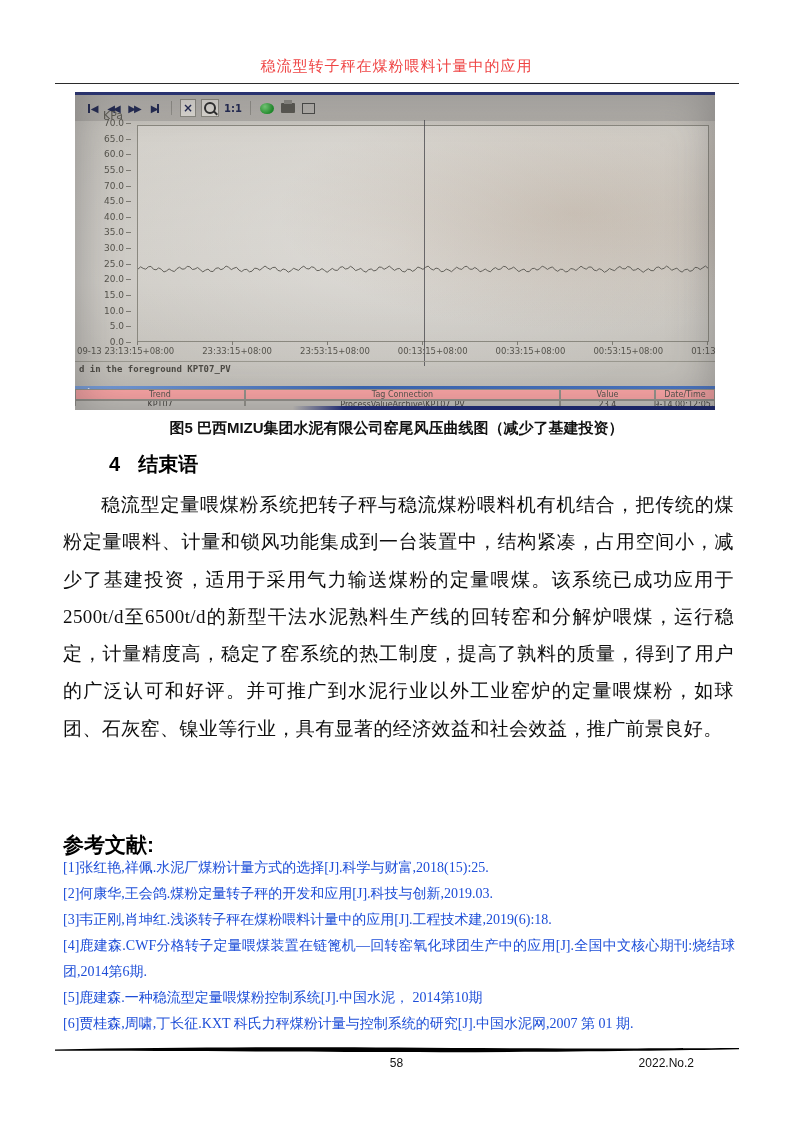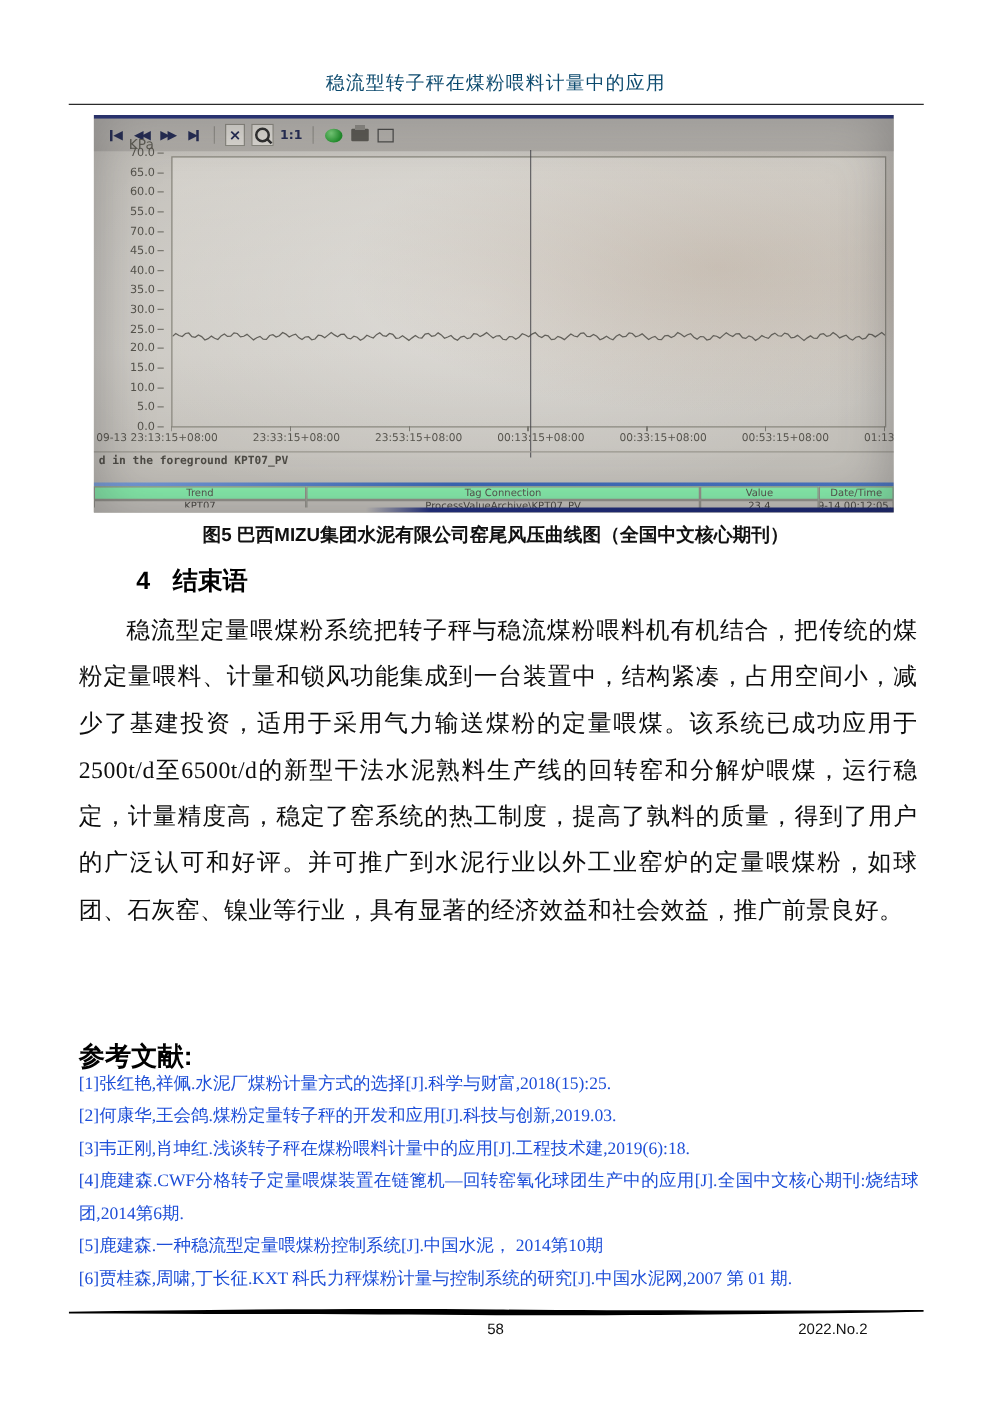--- a/index.html
+++ b/index.html
@@ -3,21 +3,21 @@
 <meta charset="utf-8">
 <style>
   html,body{margin:0;padding:0;}
   body{
     width:793px;height:1122px;position:relative;background:#ffffff;
     font-family:"Liberation Serif","DejaVu Serif",serif;color:#111;
     overflow:hidden;
   }
   
   .header-title{position:absolute;top:57px;left:0;right:0;text-align:center;
-    font-size:15px;letter-spacing:1px;color:#0c4a6e;}
+    font-size:15px;letter-spacing:1px;color:#ef4444;}
   .header-rule{position:absolute;top:83px;left:55px;width:684px;height:0;
     border-top:1.6px solid #2b2b2b;}
 
   
   .photo{position:absolute;left:75px;top:92px;width:640px;height:318px;overflow:hidden;
     background:
       radial-gradient(ellipse at 78% 38%, rgba(148,118,92,0.30), rgba(148,118,92,0) 42%),
       radial-gradient(ellipse at 48% 48%, rgba(255,255,255,0.30), rgba(255,255,255,0) 75%),
       linear-gradient(#c3c0ba,#cbc8c2 60%,#bdbab4);
   }
@@ -67,21 +67,21 @@
   .pane-titlebar{position:absolute;left:0;top:284px;width:100%;height:13px;
     background:linear-gradient(90deg,#7aa0dc,#3a66b4 45%,#4a76c4);
     display:flex;align-items:center;margin-top:10px;}
   .pane-title{color:#e9edfb;font-family:"DejaVu Sans",sans-serif;font-size:8px;
     font-weight:bold;padding-left:3px;}
   .tag-table{position:absolute;left:0;top:297px;width:640px;height:21px;
     display:grid;grid-template-columns:170px 315px 95px 60px;grid-template-rows:10.5px 10.5px;
     background:#c7c4be;font-family:"DejaVu Sans",sans-serif;font-size:8px;color:#45433e;}
   .tag-table .cell{border:0.5px solid #94928b;display:flex;align-items:center;
     justify-content:center;overflow:hidden;white-space:nowrap;}
-  .tag-table .hcell{background:#86efac;color:#56544e;}
+  .tag-table .hcell{background:#fca5a5;color:#56544e;}
   .photo-bottomedge{position:absolute;bottom:0;left:0;width:100%;height:4px;
     background:linear-gradient(90deg,#c7c4be 0%,#c7c4be 34%,#1d2b80 42%,#16226e 100%);}
 
   
   .caption{position:absolute;top:419px;left:0;right:0;text-align:center;
     font-family:"Liberation Sans","DejaVu Sans",sans-serif;font-weight:bold;
     font-size:15px;color:#111;}
   .section-heading{position:absolute;top:451px;left:63px;
     font-family:"Liberation Sans","DejaVu Sans",sans-serif;font-weight:bold;
     font-size:20px;color:#000;margin-left:46px;}
@@ -205,21 +205,21 @@
     <div class="cell">KPT07</div>
     <div class="cell">ProcessValueArchive\KPT07_PV</div>
     <div class="cell">23.4</div>
     <div class="cell">3-09-14 00:12:05,141</div>
   </div>
 
   <div class="photo-bottomedge"></div>
   <div class="photo-vignette"></div>
 </div>
 
-<div class="caption">图5  巴西MIZU集团水泥有限公司窑尾风压曲线图（全国中文核心期刊）</div>
+<div class="caption">图5  巴西MIZU集团水泥有限公司窑尾风压曲线图（减少了基建投资）</div>
 
 <div class="section-heading">
   <span class="num">4</span><span>结束语</span>
 </div>
 <div class="body-paragraph">稳流型定量喂煤粉系统把转子秤与稳流煤粉喂料机有机结合，把传统的煤粉定量喂料、计量和锁风功能集成到一台装置中，结构紧凑，占用空间小，减少了基建投资，适用于采用气力输送煤粉的定量喂煤。该系统已成功应用于2500t/d至6500t/d的新型干法水泥熟料生产线的回转窑和分解炉喂煤，运行稳定，计量精度高，稳定了窑系统的热工制度，提高了孰料的质量，得到了用户的广泛认可和好评。并可推广到水泥行业以外工业窑炉的定量喂煤粉，如球团、石灰窑、镍业等行业，具有显著的经济效益和社会效益，推广前景良好。</div>
 
 <div class="ref-heading">参考文献:</div>
 <div class="ref-list">
   <p>[1]张红艳,祥佩.水泥厂煤粉计量方式的选择[J].科学与财富,2018(15):25.</p>
   <p>[2]何康华,王会鸽.煤粉定量转子秤的开发和应用[J].科技与创新,2019.03.</p>

